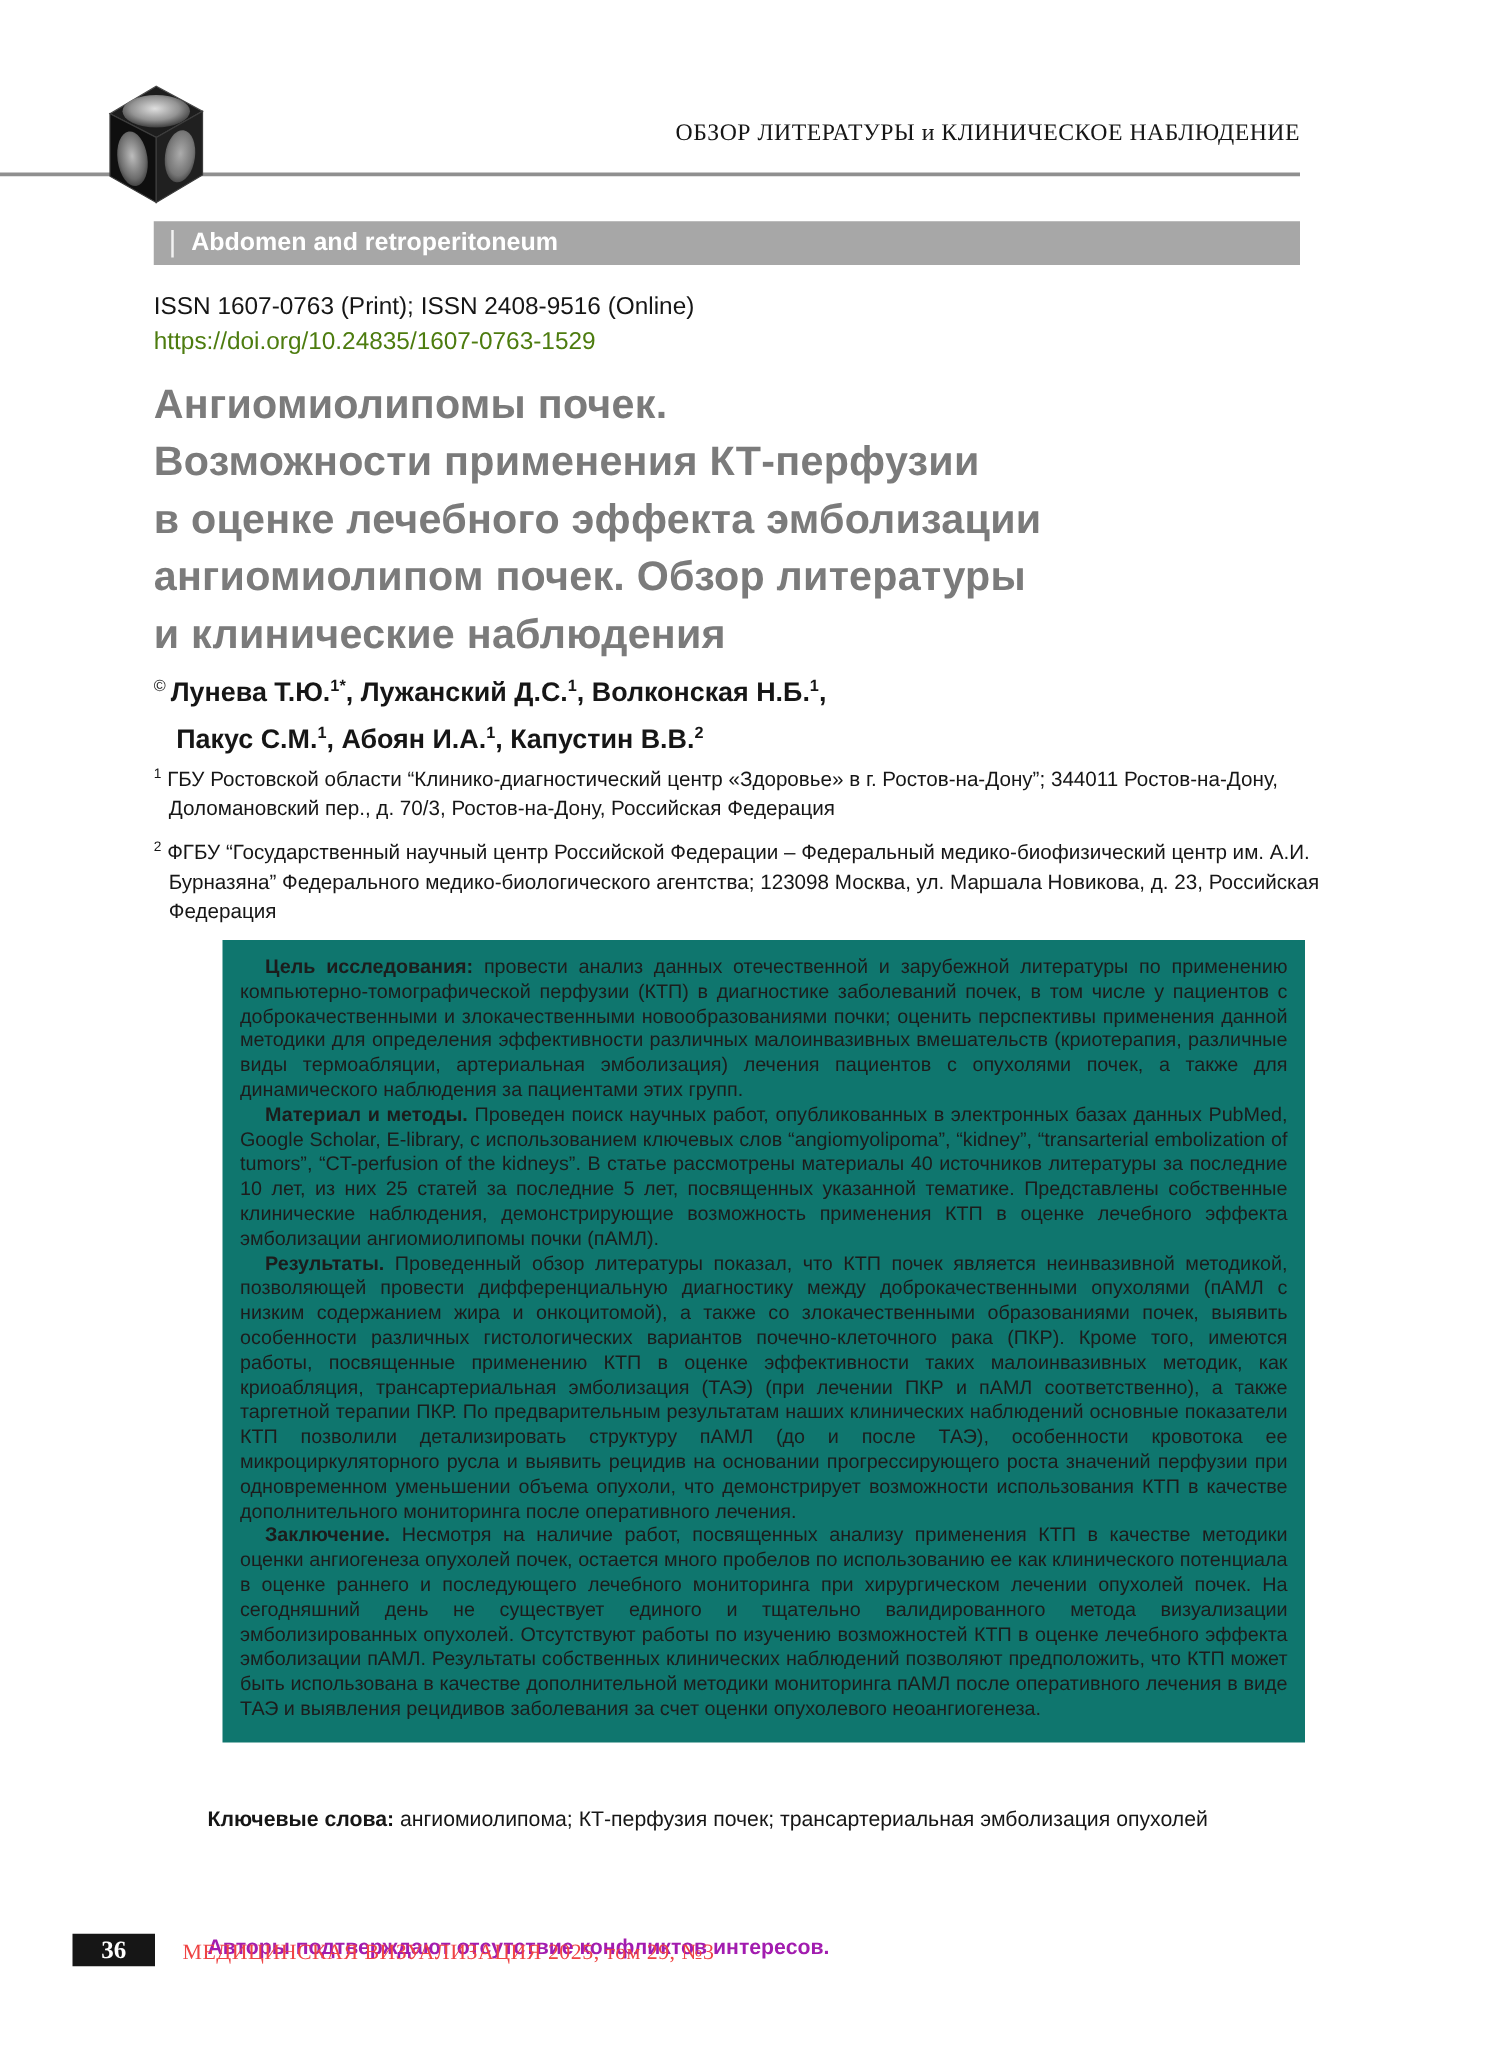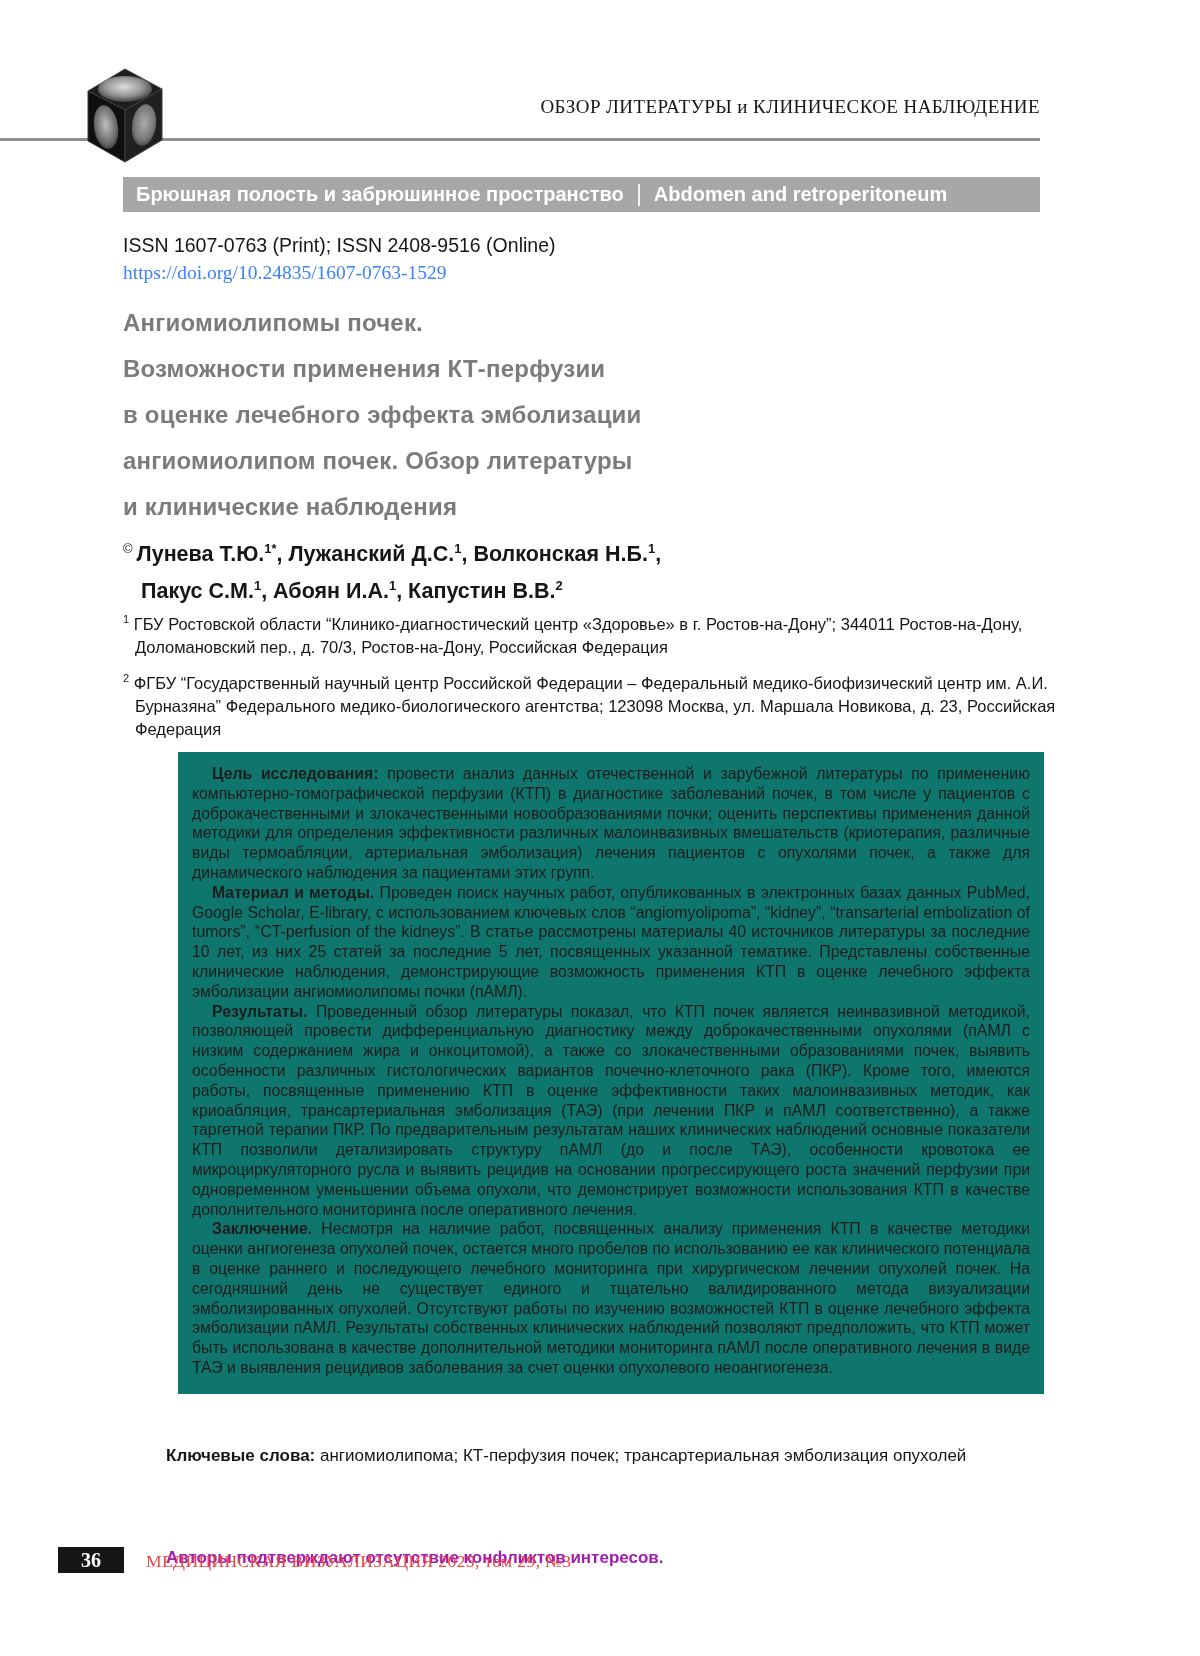--- a/index.html
+++ b/index.html
@@ -38,26 +38,26 @@
     width:2px;height:22px;background:#ffffff;opacity:.85;
     margin:0 14px;flex:0 0 auto;
   }
   
   .issn{
     position:absolute;top:231px;left:123px;
     font-size:19.5px;line-height:28px;color:#161616;
   }
   .doi{
     position:absolute;top:259px;left:123px;
-    font-size:19.5px;line-height:28px;color:#3b82f6;text-decoration:none;font-family:Liberation Serif, serif;
+    font-size:19.5px;line-height:28px;color:#4d7c0f;text-decoration:none;
   }
   
   .title{
     position:absolute;top:300px;left:123px;width:950px;margin:0;
-    font-size:24px;font-weight:bold;color:#7b7b7b;
+    font-size:33px;font-weight:bold;color:#7b7b7b;
     line-height:46px;white-space:pre-line;letter-spacing:0.2px;
   }
   
   .authors{
     position:absolute;top:533px;left:123px;width:920px;
     font-size:21.5px;font-weight:bold;color:#161616;line-height:31px;
   }
   .authors sup{font-size:13px;font-weight:bold;}
   .authors .copy{font-size:13px;font-weight:normal;vertical-align:super;margin-right:4px;}
   .author-line.indent{padding-left:18px;}
@@ -129,21 +129,20 @@
     <polygon points="4,23 41,42 41,94 4,73" fill="#0f0f0f" stroke="#3c3c3c" stroke-width="1"></polygon>
     <ellipse cx="22" cy="59" rx="12" ry="22" fill="url(#gLeft)" opacity="0.85" transform="rotate(-8 22 59)"></ellipse>
     <polygon points="78,21 41,42 41,94 78,72" fill="#202020" stroke="#3c3c3c" stroke-width="1"></polygon>
     <ellipse cx="60" cy="57" rx="12" ry="21" fill="url(#gRight)" opacity="0.8" transform="rotate(8 60 57)"></ellipse>
   </svg>
 
   <div class="running-head">ОБЗОР ЛИТЕРАТУРЫ и КЛИНИЧЕСКОЕ НАБЛЮДЕНИЕ</div>
   <div class="header-rule"></div>
 
   <div class="banner">
-    <span class="ru">Брюшная полость и забрюшинное пространство</span>
     <span class="divider"></span>
     <span class="en">Abdomen and retroperitoneum</span>
   </div>
 
   <div class="issn">ISSN 1607-0763 (Print); ISSN 2408-9516 (Online)</div>
   <a class="doi" href="#">https://doi.org/10.24835/1607-0763-1529</a>
 
   <h1 class="title">Ангиомиолипомы почек.
 Возможности применения КТ-перфузии
 в оценке лечебного эффекта эмболизации

